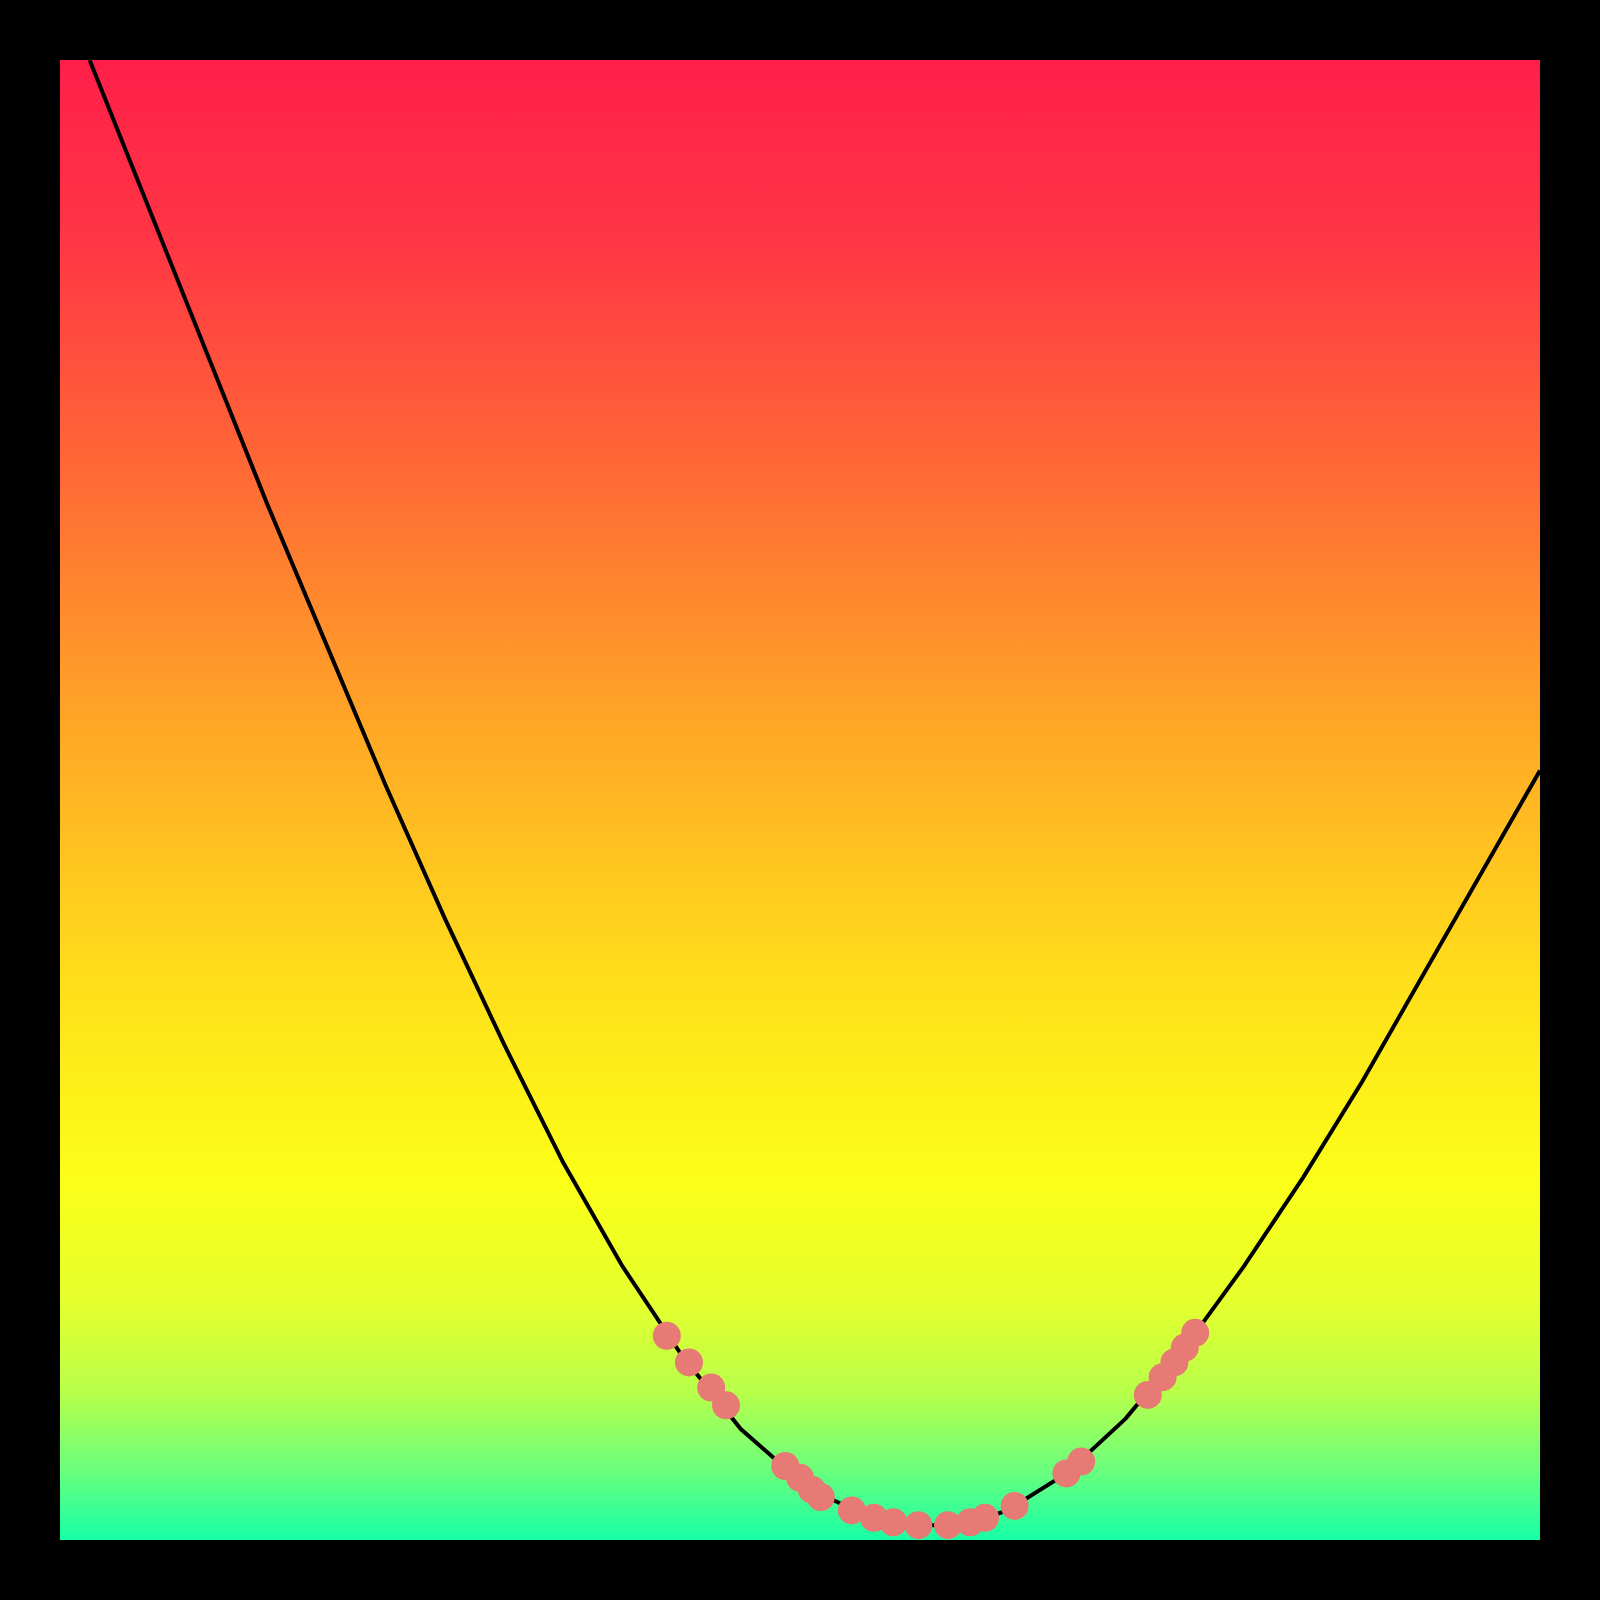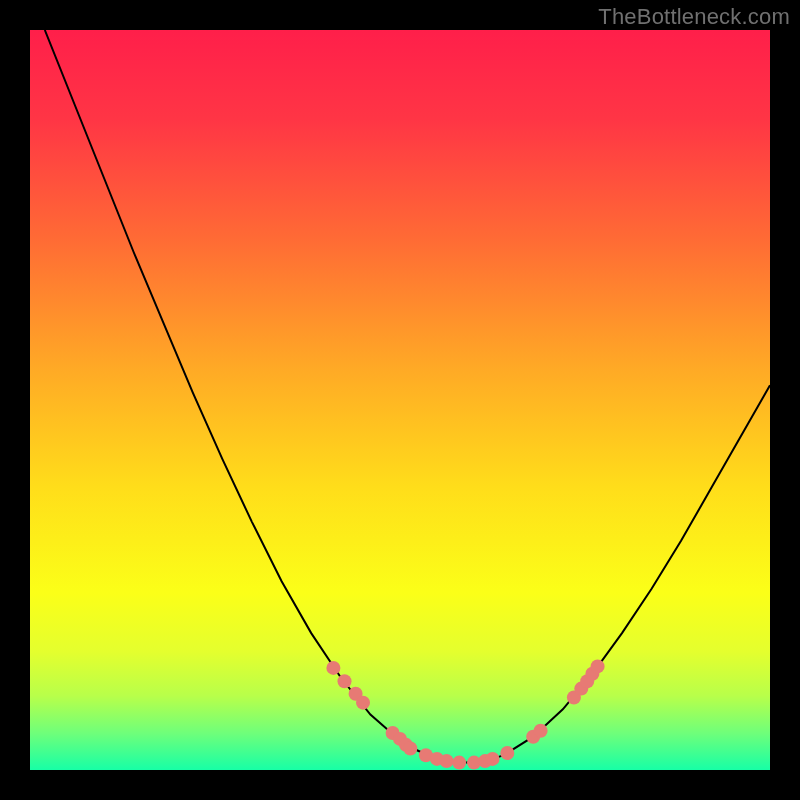--- a/index.html
+++ b/index.html
@@ -76,14 +76,13 @@
         <circle cx="477.30" cy="722.98" r="7" fill="#e77a74"></circle>
         <circle cx="503.20" cy="706.70" r="7" fill="#e77a74"></circle>
         <circle cx="510.60" cy="700.78" r="7" fill="#e77a74"></circle>
         <circle cx="543.90" cy="667.48" r="7" fill="#e77a74"></circle>
         <circle cx="551.30" cy="658.60" r="7" fill="#e77a74"></circle>
         <circle cx="557.22" cy="651.20" r="7" fill="#e77a74"></circle>
         <circle cx="562.40" cy="643.80" r="7" fill="#e77a74"></circle>
         <circle cx="567.58" cy="636.40" r="7" fill="#e77a74"></circle>
       </g>
   </svg>
-  <div class="watermark">TheBottleneck.com</div>
 </div>
 
 </body></html>

